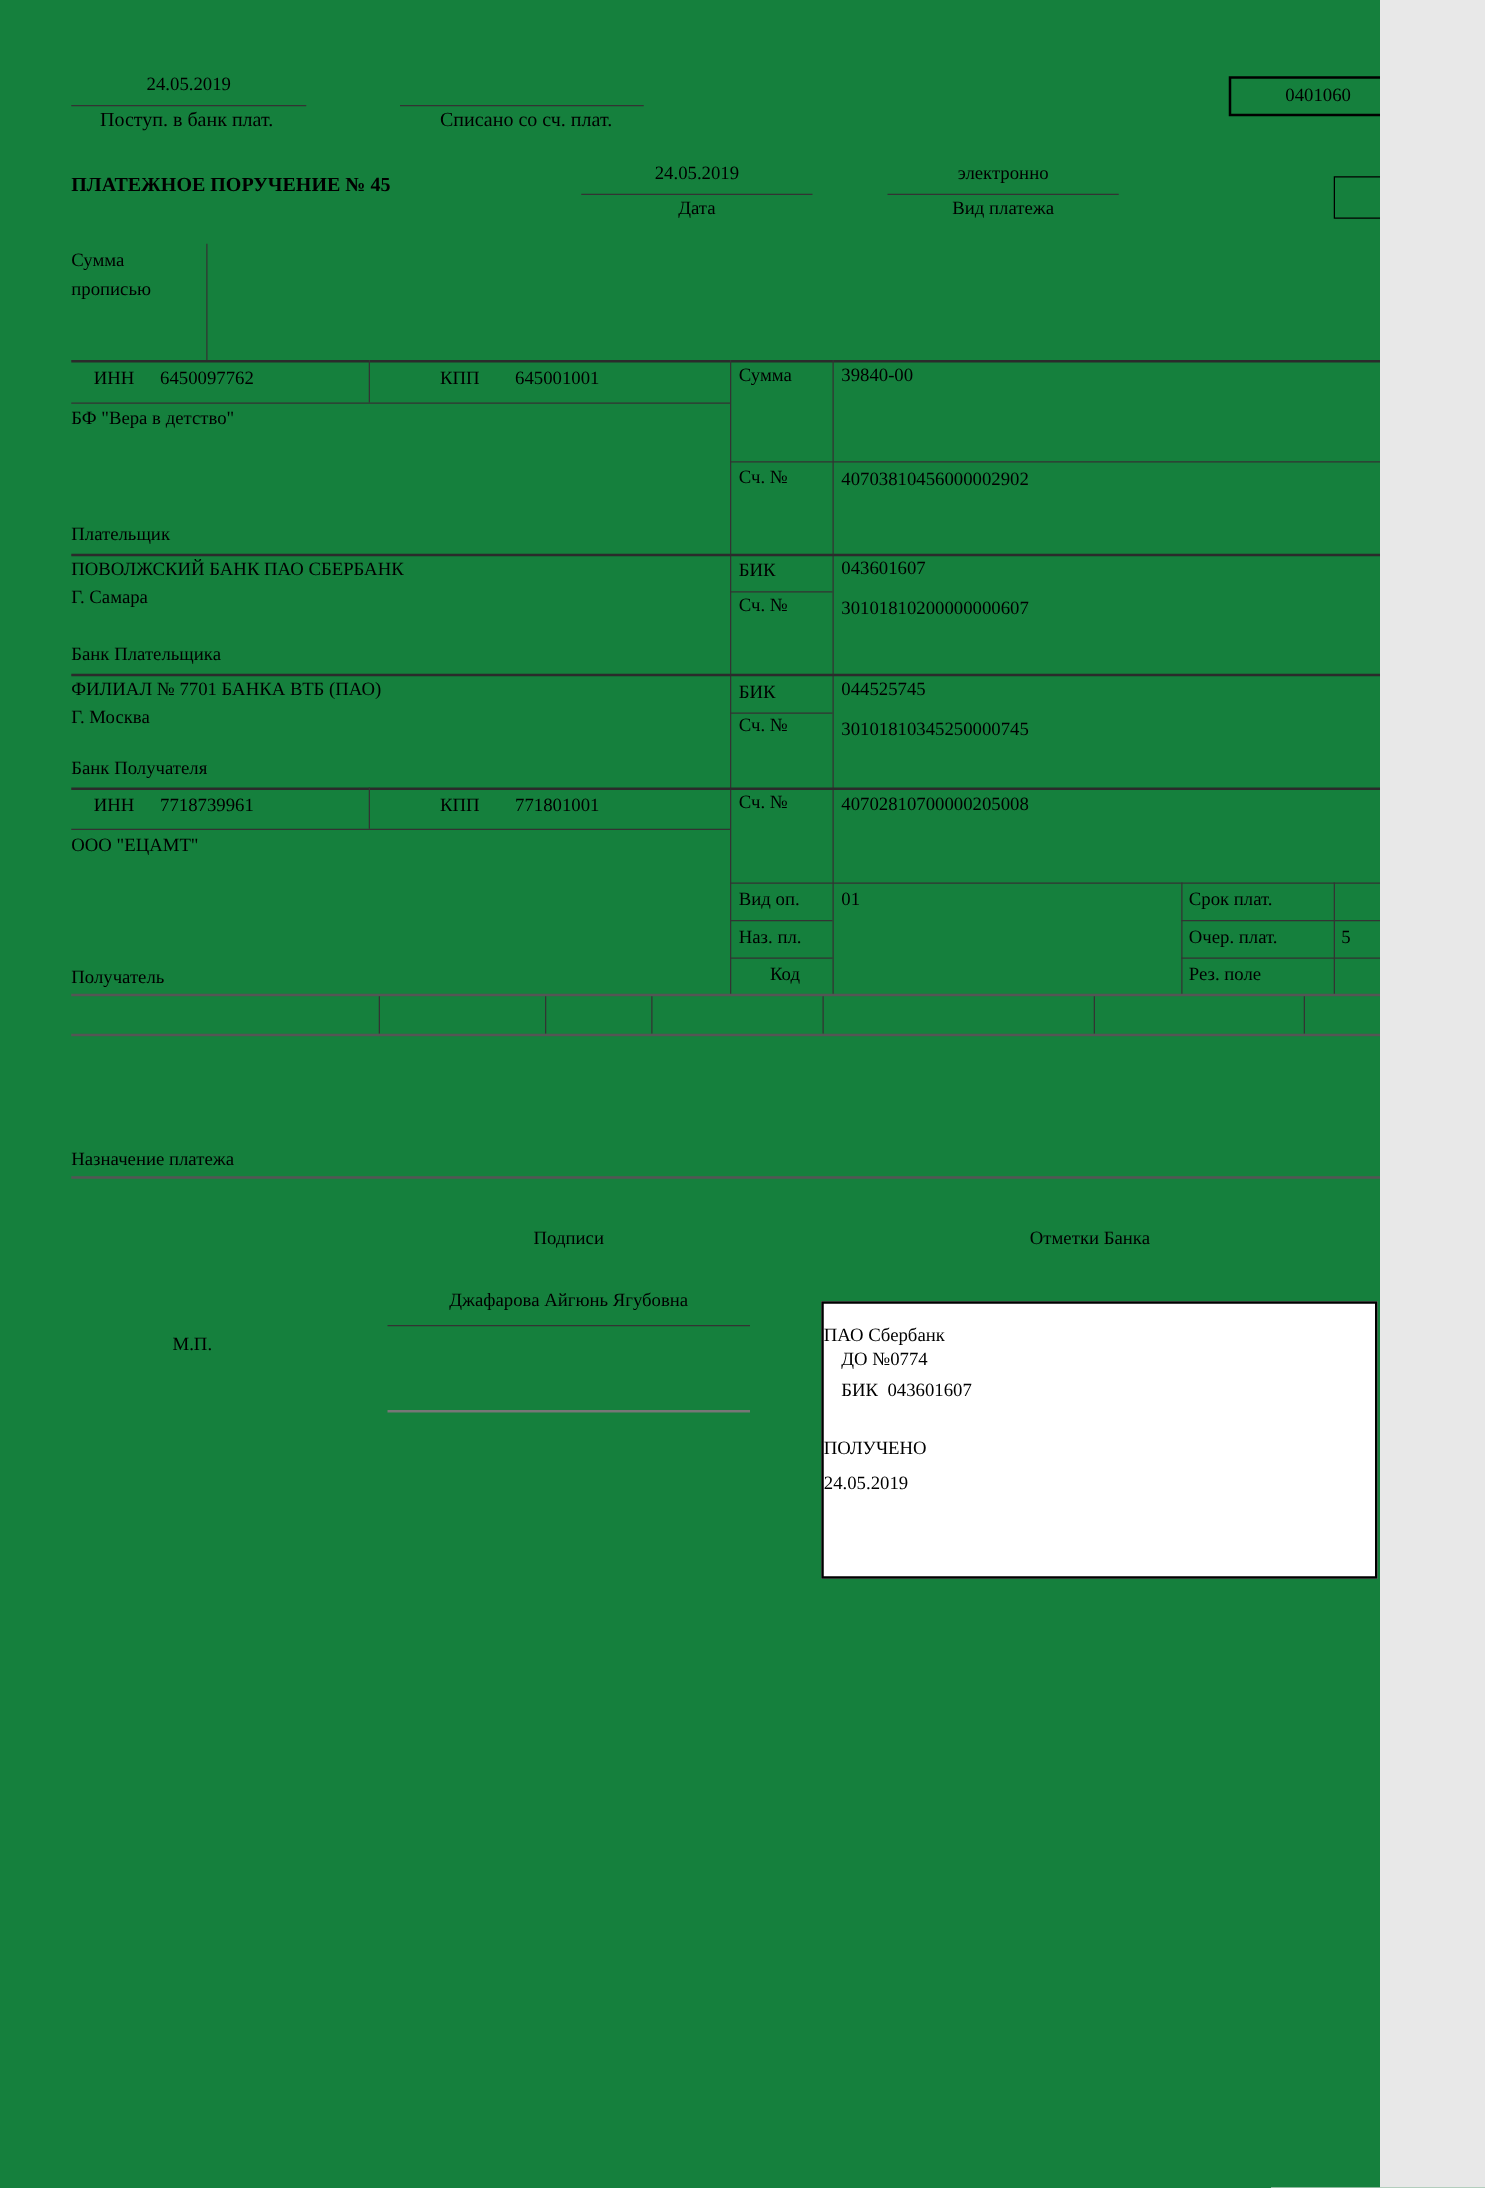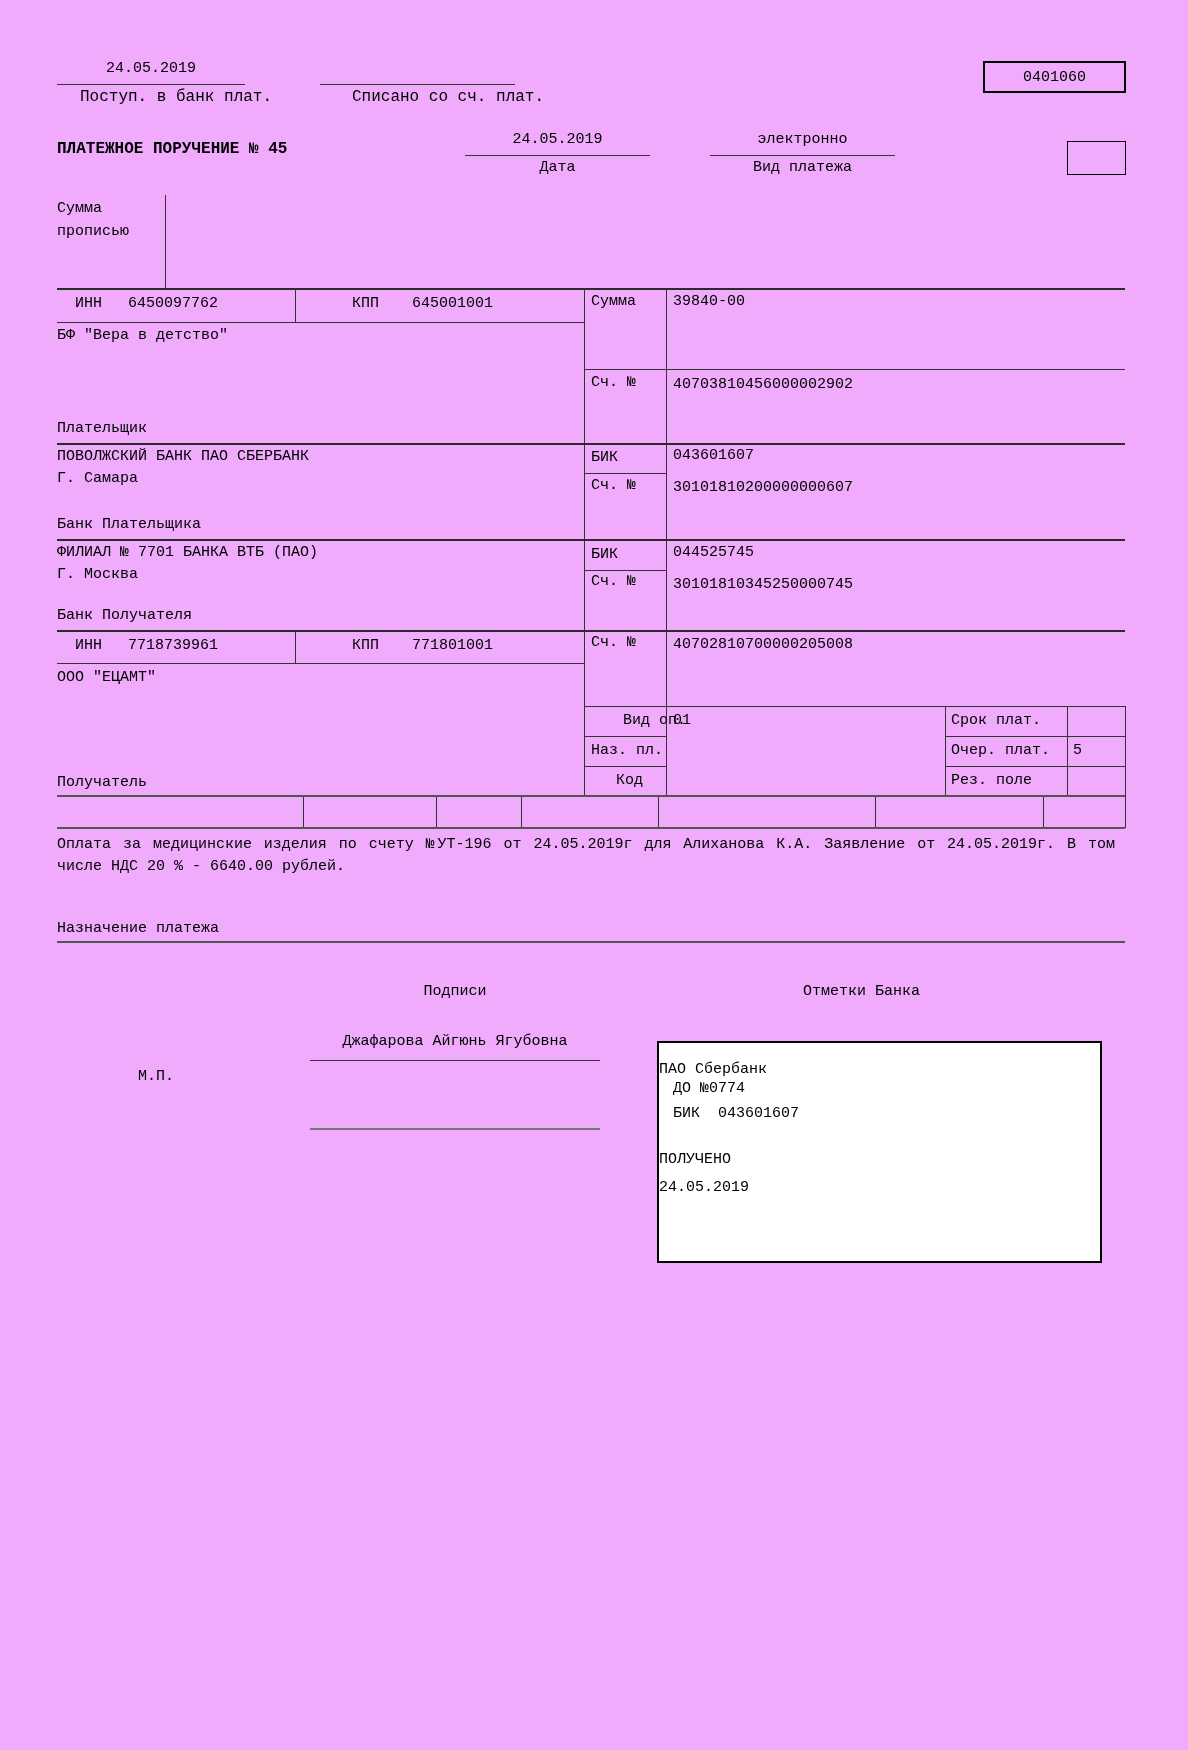--- a/index.html
+++ b/index.html
@@ -1,18 +1,18 @@
 <!DOCTYPE html>
 <html><head>
 <meta charset="utf-8">
 <style>
   html,body{margin:0;padding:0;background:#e8e8e8;}
   #page{
-    position:relative;width:1188px;height:1750px;background:#f0abfc;
-    font-family:Liberation Mono, monospace;
+    position:relative;width:1104px;height:1750px;background:#15803d;
+    font-family:Liberation Serif, serif;
     font-size:15px;color:#000;overflow:hidden;
   }
   .abs{position:absolute;}
   .hline{position:absolute;background:#333;height:1px;}
   .hline.thick{height:2px;background:#2b2b2b;}
   .hline.gray{height:2px;background:#555;}
   .vline{position:absolute;background:#333;width:1px;}
   .center{text-align:center;}
   .box{position:absolute;border:2px solid #000;box-sizing:border-box;}
   .small-lbl{font-size:16px;}
@@ -102,42 +102,41 @@
 
   <div class="abs" style="left:75px;top:637px;">ИНН</div>
   <div class="abs" style="left:128px;top:637px;">7718739961</div>
   <div class="abs" style="left:352px;top:637px;">КПП</div>
   <div class="abs" style="left:412px;top:637px;">771801001</div>
   <div class="abs" style="left:591px;top:634px;">Сч. №</div>
   <div class="abs" style="left:673px;top:636px;">40702810700000205008</div>
   <div class="abs" style="left:57px;top:669px;">ООО "ЕЦАМТ"</div>
   <div class="abs" style="left:57px;top:774px;">Получатель</div>
 
-  <div class="abs" style="left:591px;top:712px;margin-left:32px;">Вид оп.</div>
+  <div class="abs" style="left:591px;top:712px;">Вид оп.</div>
   <div class="abs" style="left:673px;top:712px;">01</div>
   <div class="abs" style="left:591px;top:742px;">Наз. пл.</div>
   <div class="abs" style="left:673px;top:742px;"></div>
   <div class="abs" style="left:591px;top:772px;margin-left:25px;">Код</div>
   <div class="abs" style="left:673px;top:772px;"></div>
   <div class="abs" style="left:951px;top:712px;">Срок плат.</div>
   <div class="abs" style="left:1073px;top:712px;"></div>
   <div class="abs" style="left:951px;top:742px;">Очер. плат.</div>
   <div class="abs" style="left:1073px;top:742px;">5</div>
   <div class="abs" style="left:951px;top:772px;">Рез. поле</div>
 
   <div class="hline gray" style="left:57px;top:795px;width:1068px;"></div>
   <div class="vline" style="left:303px;top:797px;height:30px;"></div>
   <div class="vline" style="left:436px;top:797px;height:30px;"></div>
   <div class="vline" style="left:521px;top:797px;height:30px;"></div>
   <div class="vline" style="left:658px;top:797px;height:30px;"></div>
   <div class="vline" style="left:875px;top:797px;height:30px;"></div>
   <div class="vline" style="left:1043px;top:797px;height:30px;"></div>
   <div class="hline gray" style="left:57px;top:827px;width:1068px;"></div>
 
-  <div class="abs justify" style="left:57px;top:834px;width:1058px;line-height:1.45;">Оплата за медицинские изделия по счету №УТ-196 от 24.05.2019г для Алиханова К.А. Заявление от 24.05.2019г. В том числе НДС 20 % - 6640.00 рублей.</div>
   <div class="abs" style="left:57px;top:920px;">Назначение платежа</div>
   <div class="hline gray" style="left:57px;top:941px;width:1068px;"></div>
 
   <div class="abs center" style="left:355px;top:983px;width:200px;">Подписи</div>
   <div class="abs center" style="left:700px;top:983px;width:220px;text-align:right;">Отметки Банка</div>
 
   <div class="abs center" style="left:300px;top:1033px;width:310px;">Джафарова Айгюнь Ягубовна</div>
   <div class="hline" style="left:310px;top:1060px;width:290px;"></div>
   <div class="abs" style="left:138px;top:1068px;">М.П.</div>
   <div class="hline" style="left:310px;top:1128px;width:290px;height:2px;background:#777;"></div>

